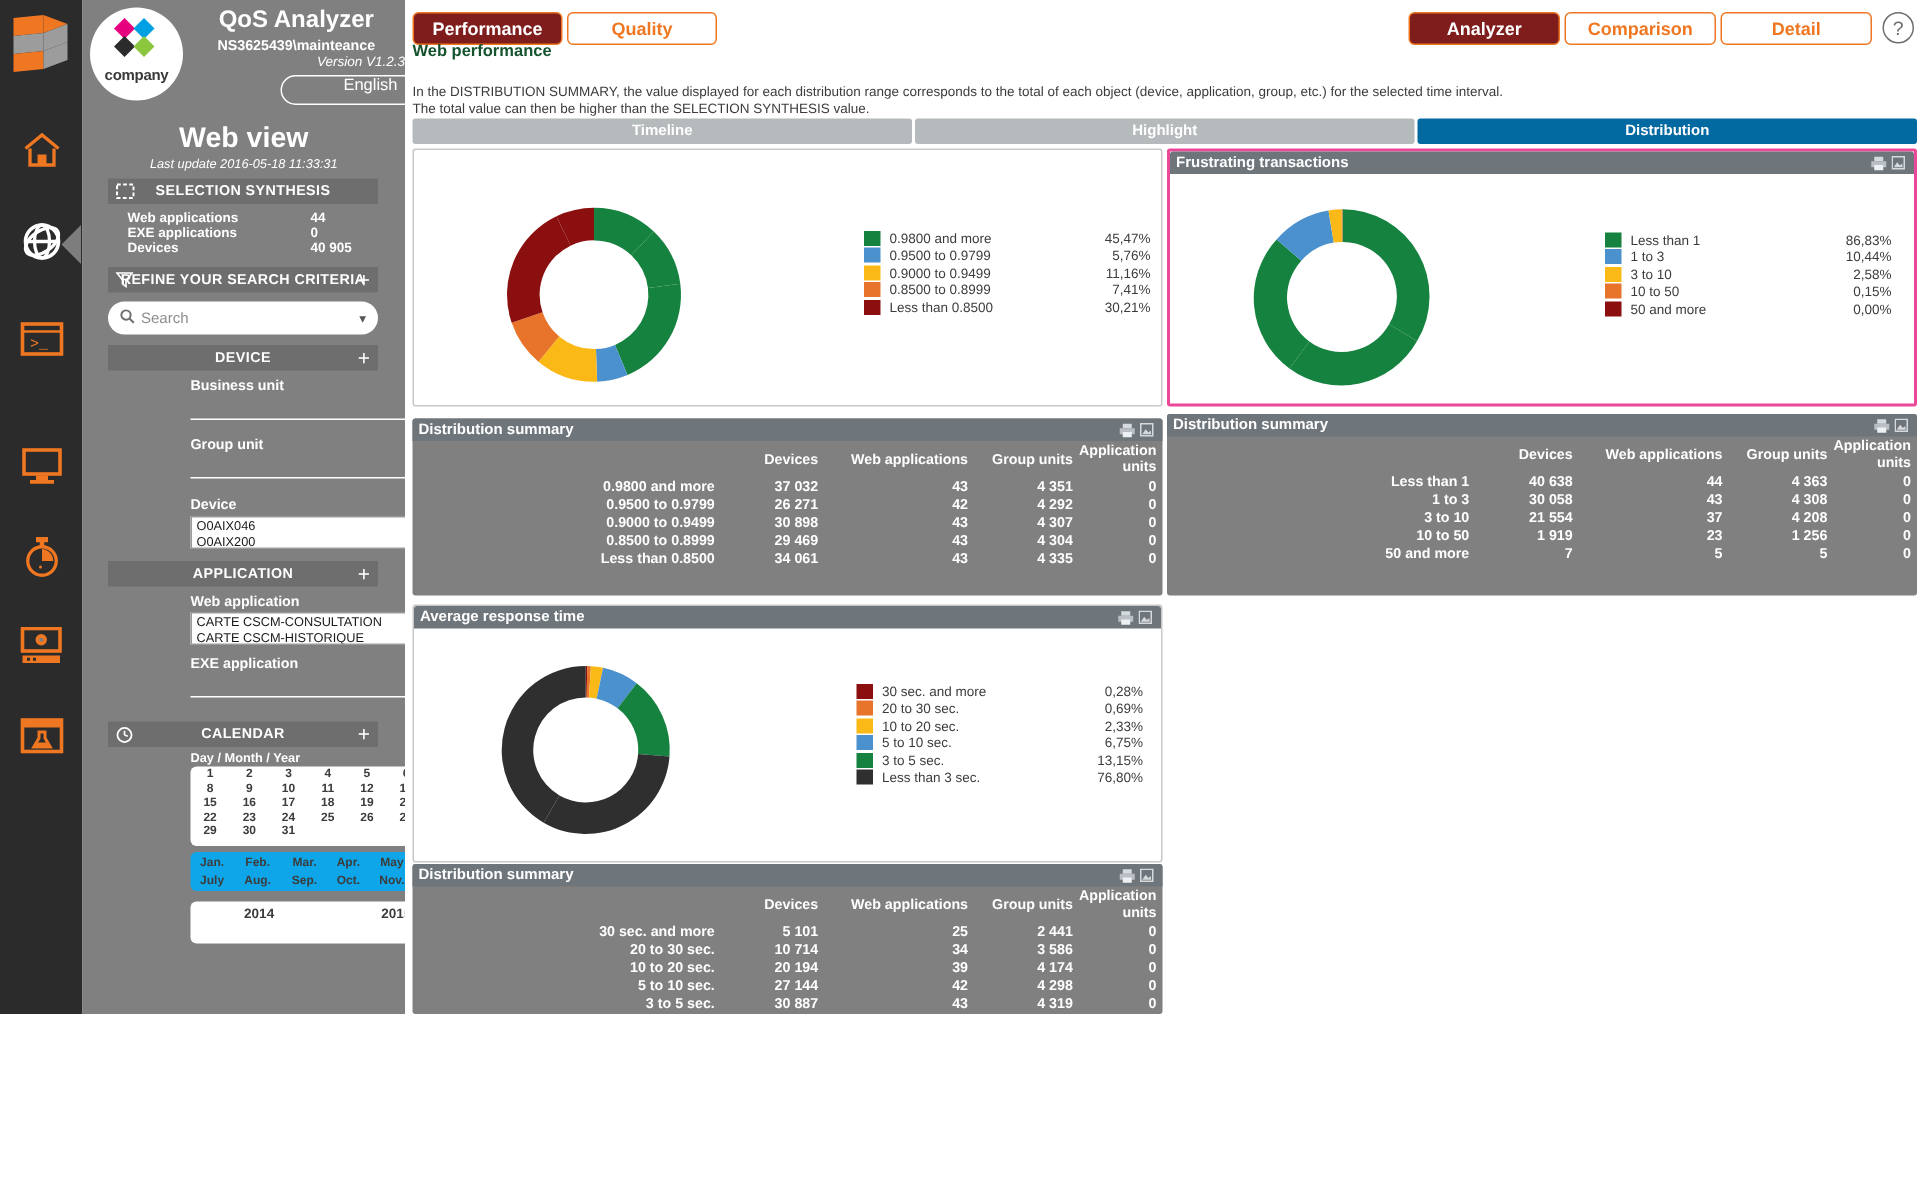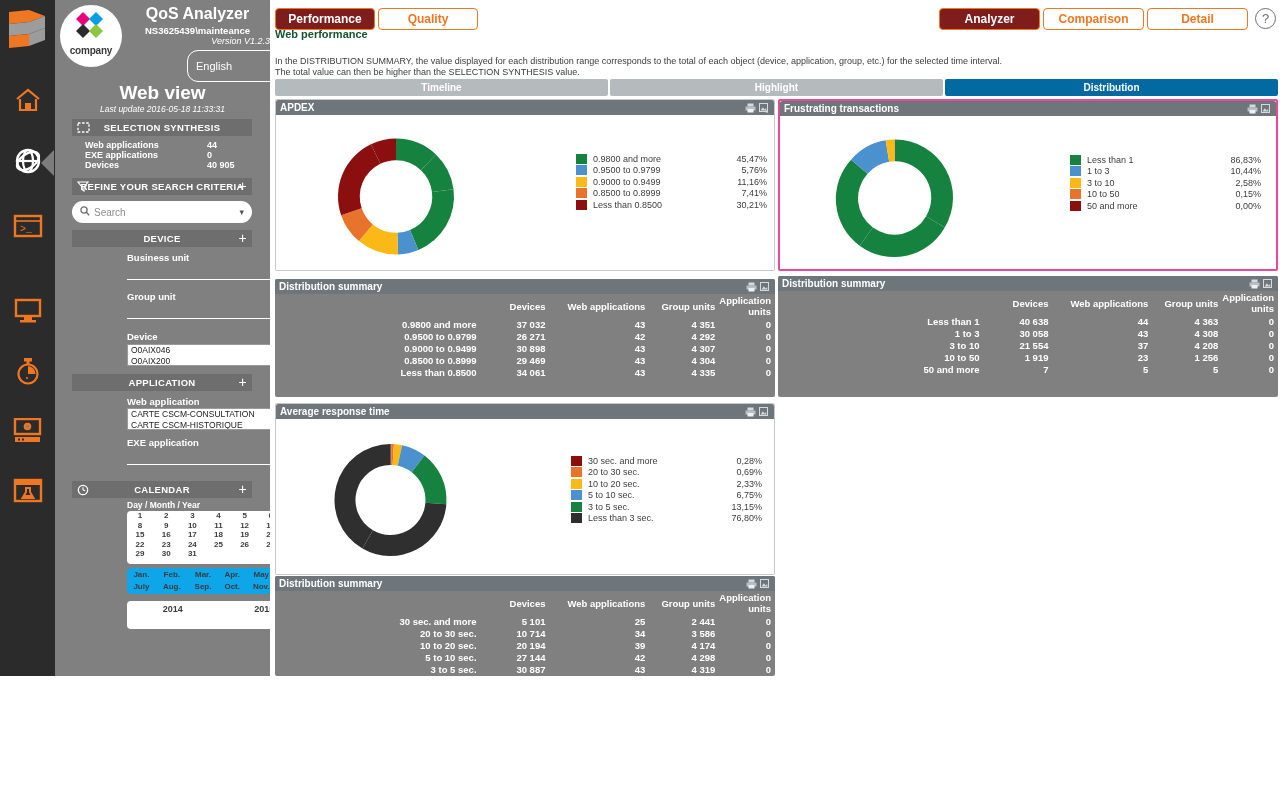--- a/index.html
+++ b/index.html
@@ -52,24 +52,24 @@
   }
   .app-sub {
     position: absolute; left: 70px; top: 25px; width: 145px;
     text-align: center; font-size: 9.5px; font-weight: bold; color: #ffffff;
   }
   .app-ver {
     position: absolute; left: 70px; top: 36px; width: 145px;
     text-align: right; font-size: 9px; font-style: italic; color: #ffffff;
   }
   .lang-select {
-    position: absolute; left: 132px; top: 50px; width: 120px; height: 32px;
+    position: absolute; left: 132px; top: 50px; width: 120px; height: 20px;
     background: #808080; border: 1.5px solid #ffffff; border-radius: 11px;
     color: #ffffff; font-size: 11px;
-    display: flex; align-items: center; padding: 0 8px;
+    display: flex; align-items: center; padding: 0 8px; flex-direction: column;
   }
   .lang-select .chev { margin-left: auto; font-size: 11px; }
   .view-title {
     position: absolute; left: 0; top: 82px; width: 215px; text-align: center;
     font-size: 19px; font-weight: bold;
   }
   .view-update {
     position: absolute; left: 0; top: 104px; width: 215px; text-align: center;
     font-size: 8.5px; font-style: italic;
   }
@@ -538,39 +538,20 @@
       <div>The total value can then be higher than the SELECTION SYNTHESIS value.</div>
     </div>
 
     <div class="subtabs">
       <div class="subtab idle" style="width:333px">Timeline</div>
       <div class="subtab idle" style="width:333px">Highlight</div>
       <div class="subtab active" style="width:333px">Distribution</div>
     </div>
 
     <div class="card card-white" style="left:5px; top:99px; width:500px; height:172px; border:1px solid #c8c8c8;">
-      <div class="card-head">
-        <span>APDEX</span>
-        <span class="tools">
-          <span class="printer-ic">
-            <svg width="11" height="10" viewBox="0 0 11 10">
-                <rect x="2.5" y="0.5" width="6" height="3" fill="#d6dadd"></rect>
-                <rect x="0.5" y="3.5" width="10" height="4" fill="#b9bfc4"></rect>
-                <rect x="2.5" y="6" width="6" height="3.5" fill="#eef1f3"></rect>
-              </svg>
-          </span>
-          <span class="export-ic">
-            <svg width="11" height="10" viewBox="0 0 11 10">
-                <rect x="0.5" y="0.5" width="8" height="8" fill="none" stroke="#d6dadd" stroke-width="1"></rect>
-                <polygon points="1.5,7.5 3.8,4.2 5.6,6.4 7.1,5 7.5,7.5" fill="#d6dadd"></polygon>
-                <text x="6.5" y="9.8" font-size="4.5" fill="#d6dadd">x</text>
-              </svg>
-          </span>
-        </span>
-      </div>
       <svg width="150" height="145" viewBox="0 0 100 100" style="position:absolute; left:45px; top:24px;">
         <g transform="translate(50,50)">
 
           <path d="M 0 -40 A 40 40 0 0 1 27.49 -29.05 L 17.18 -18.16 A 25 25 0 0 0 0 -25 Z" fill="#15823f"></path>
           <path d="M 27.49 -29.05 A 40 40 0 0 1 39.68 -5.03 L 24.80 -3.14 A 25 25 0 0 0 17.18 -18.16 Z" fill="#15823f"></path>
           <path d="M 39.68 -5.03 A 40 40 0 0 1 15.43 36.90 L 9.65 23.06 A 25 25 0 0 0 24.80 -3.14 Z" fill="#15823f"></path>
 
           <path d="M 15.43 36.90 A 40 40 0 0 1 1.45 39.97 L 0.91 24.98 A 25 25 0 0 0 9.65 23.06 Z" fill="#4b91ce"></path>
 
           <path d="M 1.45 39.97 A 40 40 0 0 1 -25.56 30.77 L -15.98 19.23 A 25 25 0 0 0 0.91 24.98 Z" fill="#fbb917"></path>

